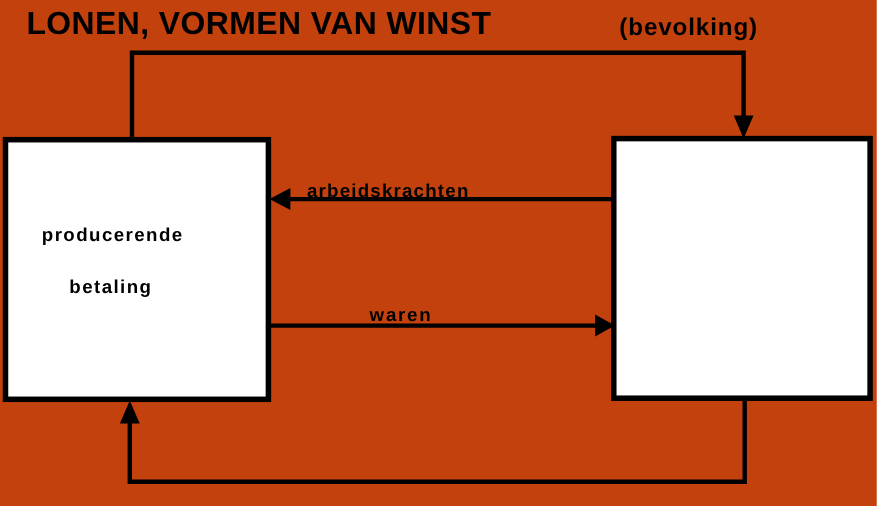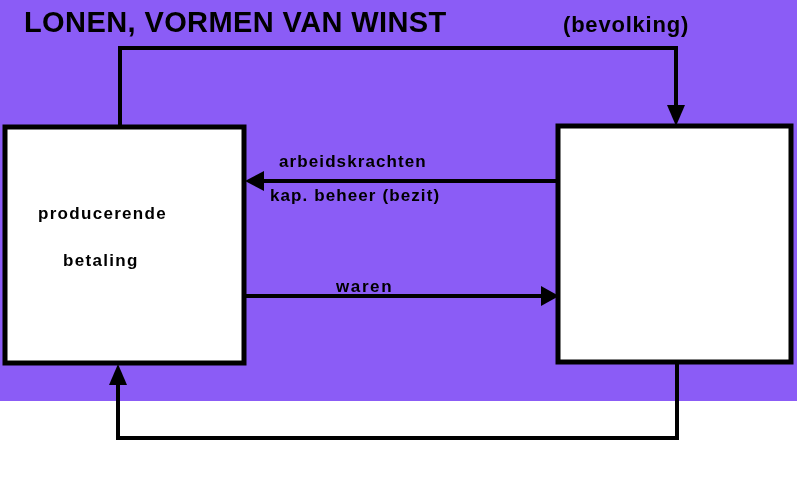--- a/index.html
+++ b/index.html
@@ -10,22 +10,22 @@
   body {
     width: 797px;
     height: 479px;
     font-family: "Liberation Sans", sans-serif;
     color: #000000;
     overflow: hidden;
   }
   #diagram-root {
     position: relative;
     width: 797px;
-    height: 401px;
-    background: #8b5cf6;
+    height: 460px;
+    background: #c2410c;
   }
   svg#diagram-svg {
     position: absolute;
     left: 0;
     top: 0;
     width: 797px;
     height: 479px;
   }
   .lbl {
     position: absolute;
@@ -68,21 +68,21 @@
   #label-bevolking {
     left: 607px;
     top: 227px;
     font-size: 17px;
     letter-spacing: 1.3px;
   }
 
   
   #label-arbeidskrachten {
     left: 279px;
-    top: 152px;
+    top: 164px;
     font-size: 17px;
     letter-spacing: 1.1px;
   }
   #label-kapbeheer {
     left: 270px;
     top: 186px;
     font-size: 17px;
     letter-spacing: 1.1px;
   }
   #label-waren {
@@ -127,18 +127,17 @@
 
   <div class="lbl" id="title-paren">(bevolking)</div>
 
   <div class="lbl" id="label-producerende">producerende</div>
 
   <div class="lbl" id="label-bedrijven">betaling</div>
 
 
   <div class="lbl" id="label-arbeidskrachten">arbeidskrachten</div>
 
-  <div class="lbl" id="label-kapbeheer">kap. beheer (bezit)</div>
 
   <div class="lbl" id="label-waren">waren</div>
 
 
 </div>
 
 </body></html>

